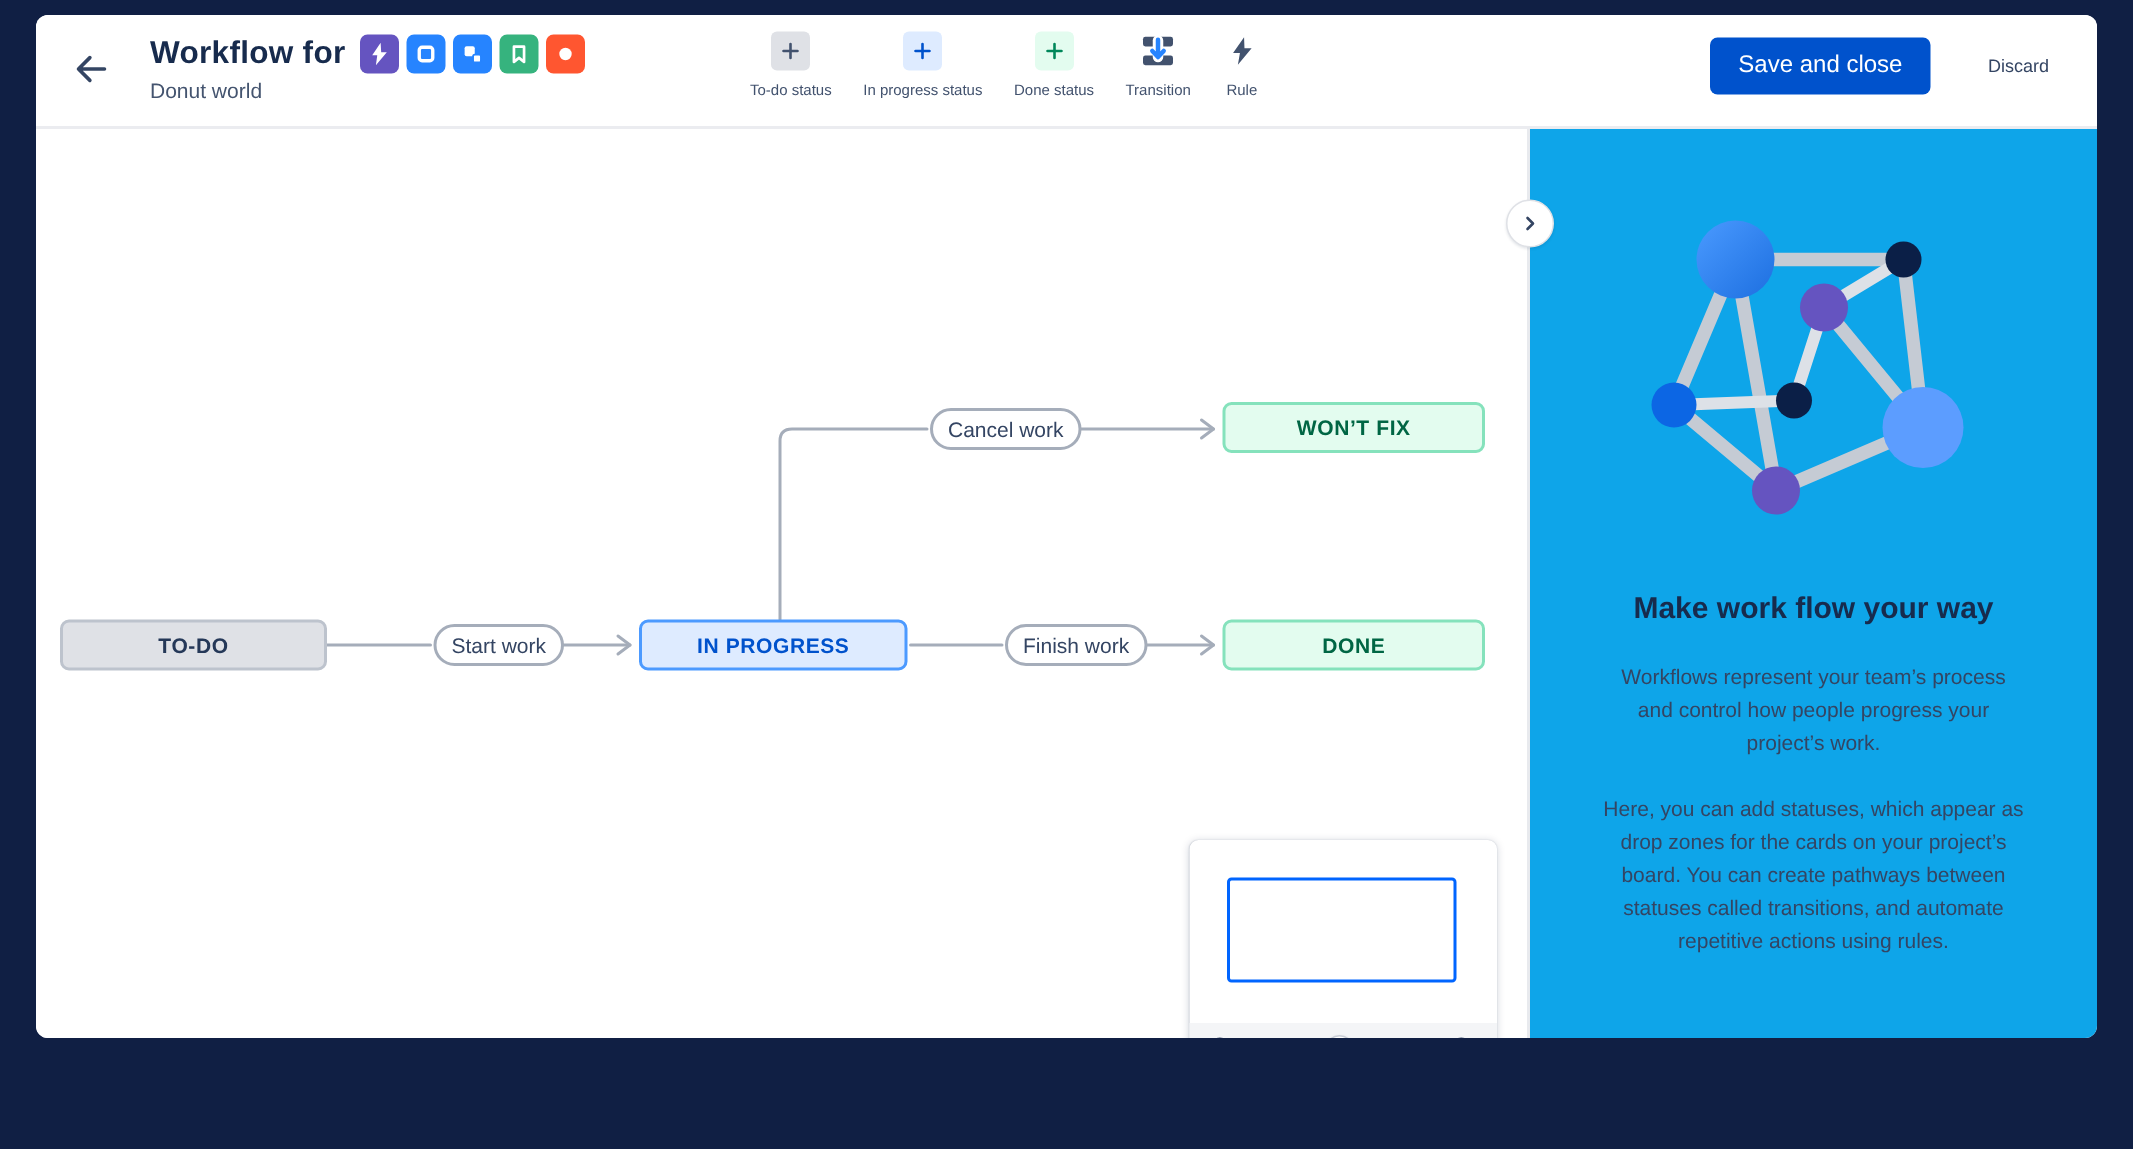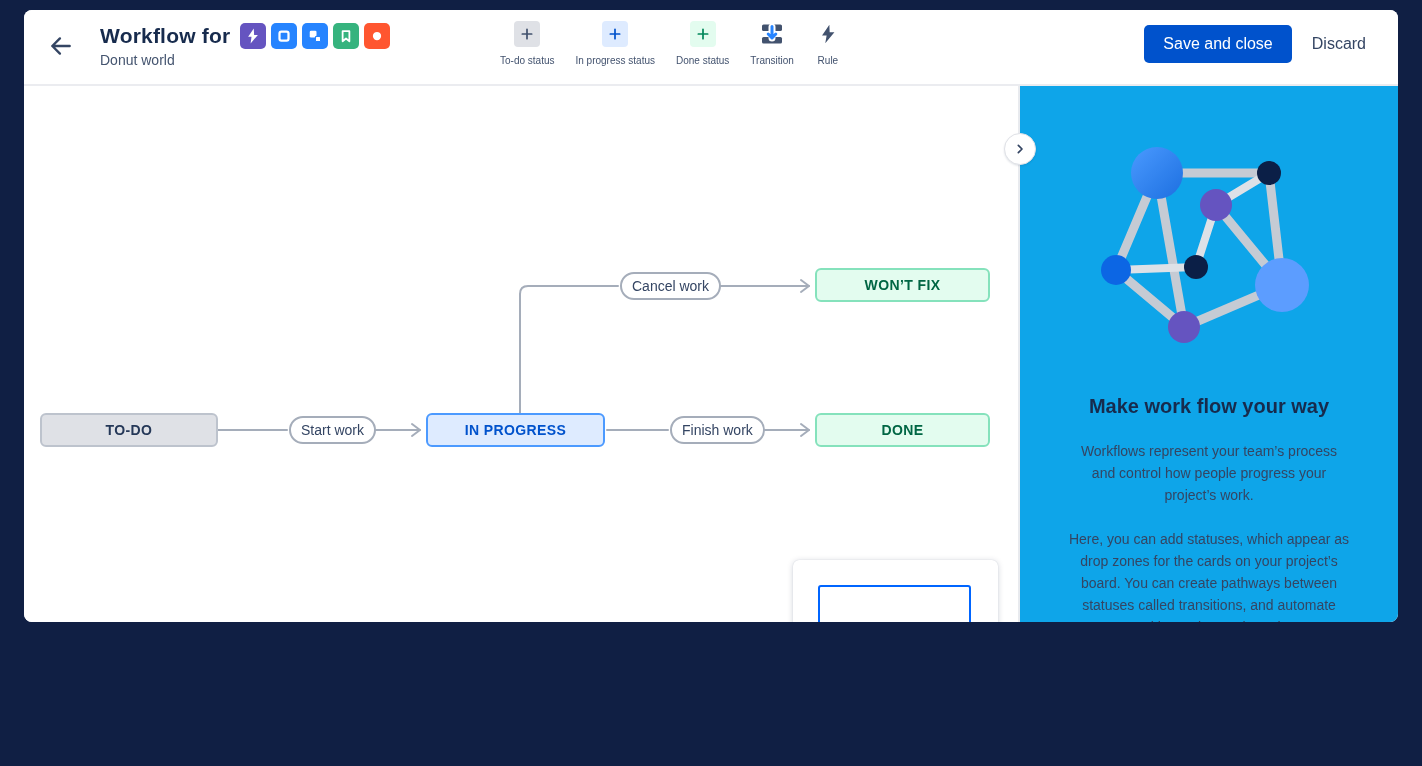--- a/index.html
+++ b/index.html
@@ -1,40 +1,40 @@
 <!DOCTYPE html>
 <html><head>
 <meta charset="utf-8">
 <style>
   * { margin:0; padding:0; box-sizing:border-box; }
   html,body { width:1422px; height:766px; overflow:hidden; }
   body { background:#101F44; font-family:"Liberation Sans", sans-serif; position:relative; }
 
-  .window { position:absolute; left:24px; top:10px; width:1374px; height:612px;
+  .window { position:absolute; left:24px; top:10px; width:1374px; height:682px;
             background:#fff; border-radius:8px; overflow:hidden; }
 
   
   .header { position:relative; height:76px; background:#fff; border-bottom:2px solid #EBECF0; }
   .header-left { position:absolute; left:20px; top:13px; display:flex; align-items:center; gap:22px; }
   .back-btn { background:none; border:none; cursor:pointer; width:34px; height:34px; display:flex; align-items:center; justify-content:center; }
   .title-row { display:flex; align-items:center; gap:10px; }
   .title-row h1 { font-size:21px; font-weight:700; color:#172B4D; letter-spacing:.2px; }
   .proj-icons { display:flex; gap:5px; }
   .pi { width:26px; height:26px; border-radius:5px; display:flex; align-items:center; justify-content:center; }
   .subtitle { font-size:14px; color:#44546F; margin-top:3px; }
 
   .toolbar { position:absolute; left:476px; top:11px; display:flex; gap:21px; }
   .tool { display:flex; flex-direction:column; align-items:center; gap:8px; background:none; border:none; cursor:pointer; }
   .tool-ic { width:26px; height:26px; border-radius:4px; display:flex; align-items:center; justify-content:center; }
   .tool-lbl { font-size:10px; color:#42526E; white-space:nowrap; }
 
-  .header-right { position:absolute; right:32px; top:15px; display:flex; align-items:center; gap:20px; }
+  .header-right { position:absolute; right:32px; top:15px; display:flex; align-items:center; gap:38px; }
   .save-btn { height:38px; padding:0 19px; background:#0052CC; color:#fff; font-size:16px; font-weight:500;
               border:none; border-radius:5px; cursor:pointer; font-family:inherit; }
-  .discard-btn { background:none; border:none; font-size:16px; font-weight:500; color:#344563; cursor:pointer; font-family:inherit; }
+  .discard-btn { background:none; border:none; font-size:12px; font-weight:500; color:#344563; cursor:pointer; font-family:inherit; }
 
   
   .app-body { position:absolute; top:76px; left:0; right:0; bottom:0; }
   .canvas { position:absolute; left:0; top:0; width:994px; height:100%; background:#fff; }
   .connectors { position:absolute; left:0; top:0; }
 
   .node { position:absolute; height:34px; border-radius:6px; border:2px solid;
           display:flex; align-items:center; justify-content:center;
           font-size:14px; font-weight:700; letter-spacing:.4px; cursor:pointer; }
   .node.todo       { background:#DFE1E6; border-color:#BDC3CD; color:#253858; }

